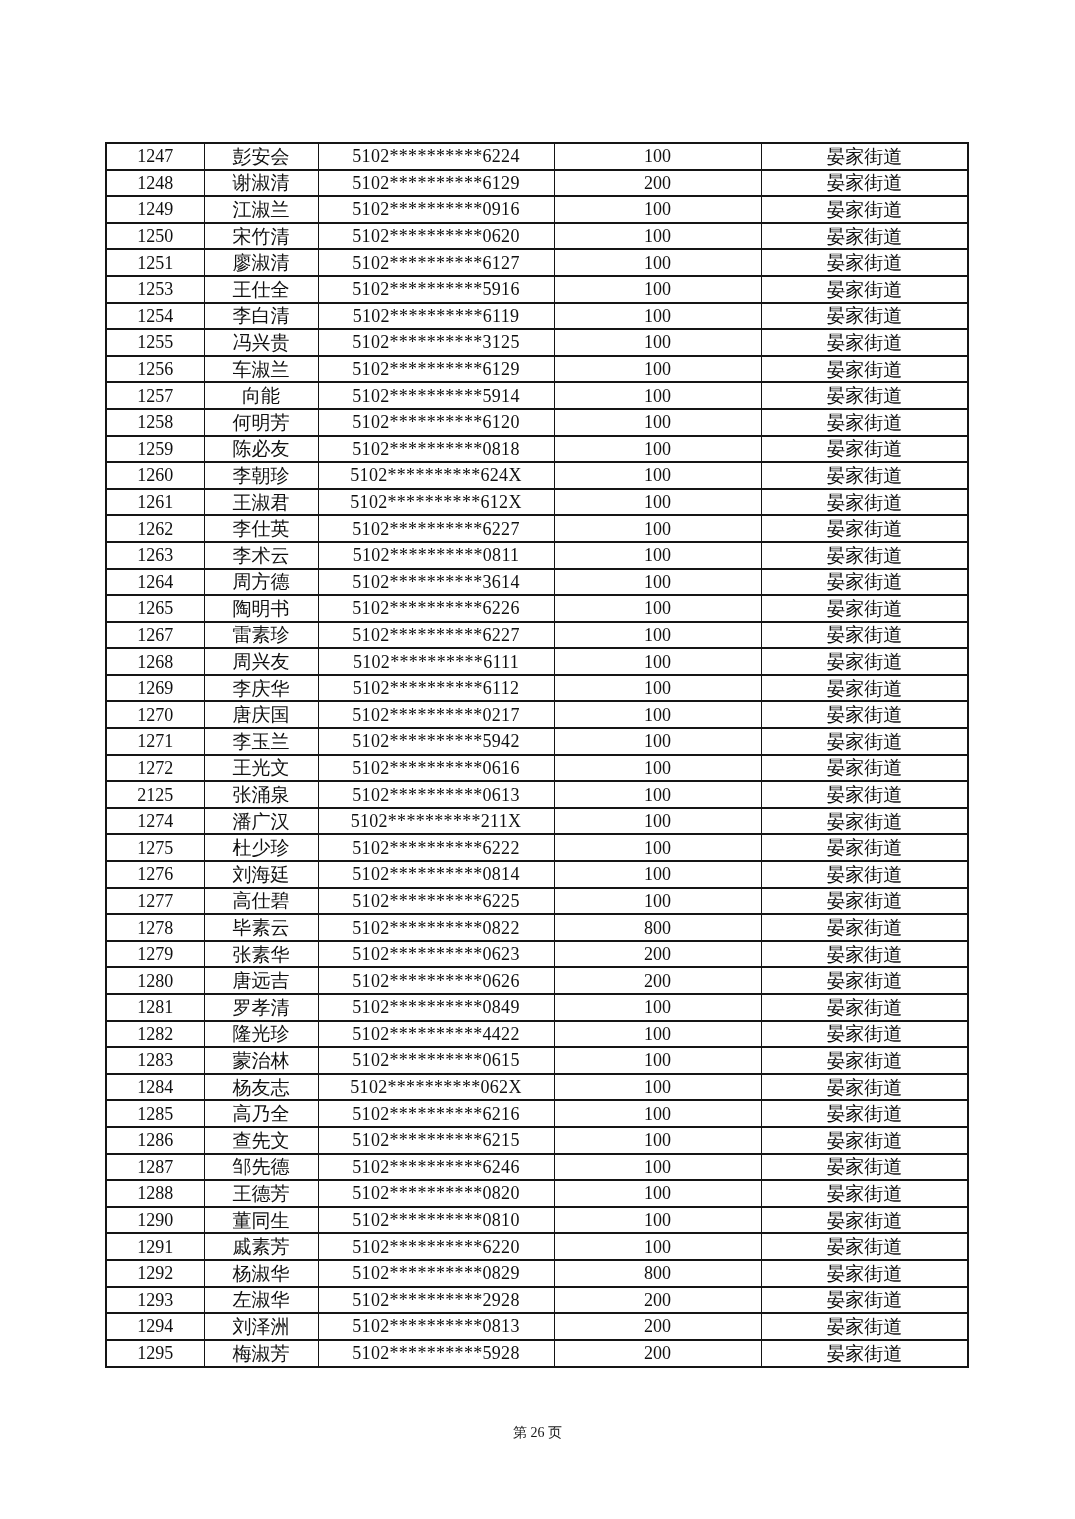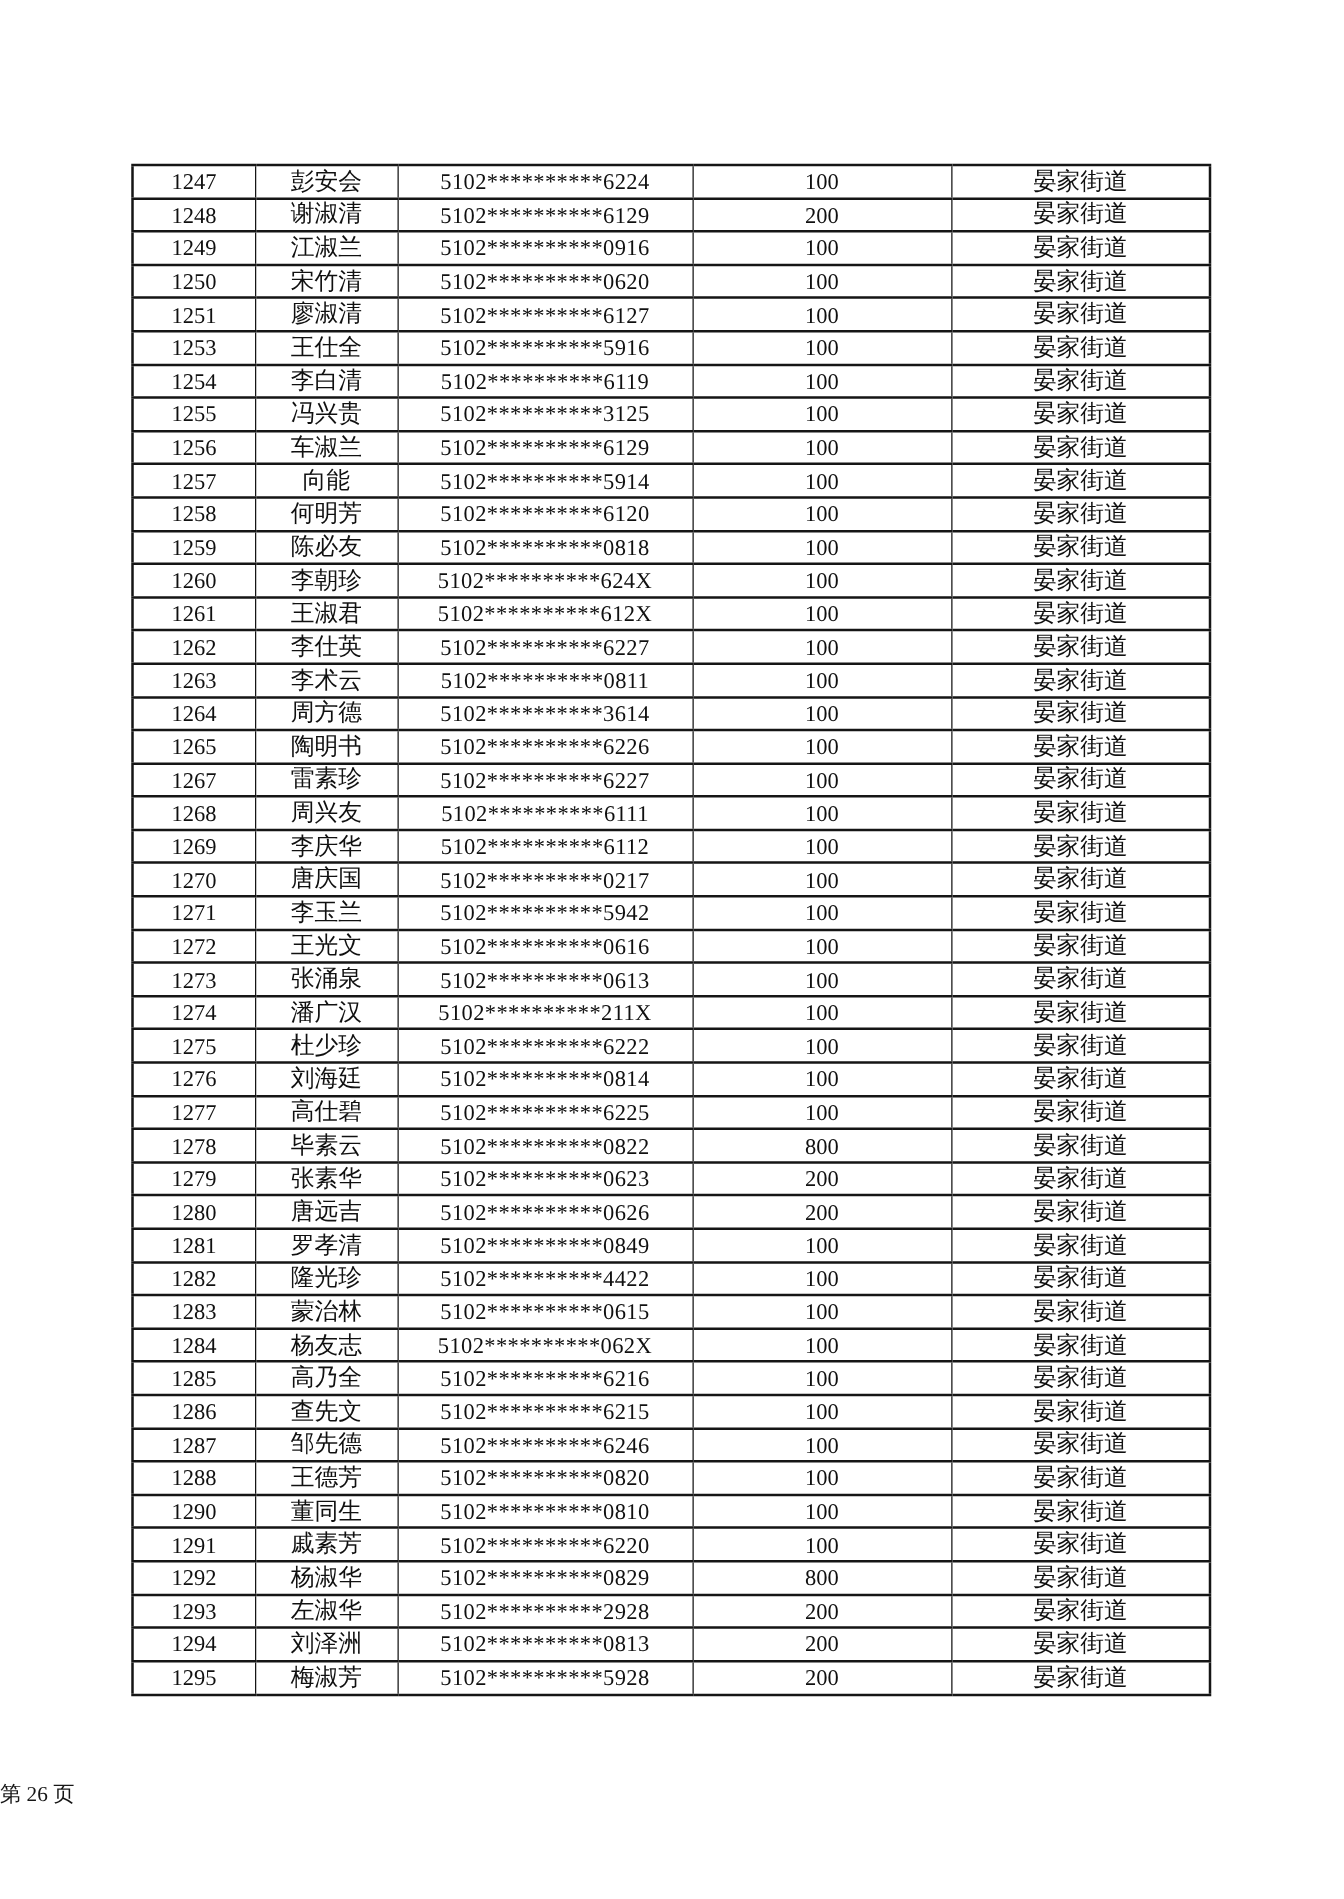--- a/index.html
+++ b/index.html
@@ -12,21 +12,21 @@
     width: 1075px;
     height: 1519px;
     background: #ffffff;
     font-family: "Liberation Serif", "DejaVu Serif", serif;
     color: #101010;
     overflow: hidden;
   }
   table.roster {
     position: absolute;
     left: 105px;
-    top: 131px;
+    top: 142px;
     width: 862px;
     height: 1226px;
     border-collapse: collapse;
     table-layout: fixed;
     border: 2px solid #151515;
   }
   table.roster td {
     border-left: 1px solid #151515;
     border-right: 1px solid #151515;
     border-top: 2px solid #151515;
@@ -44,22 +44,22 @@
     font-size: 19px;
   }
   table.roster td.cell-id {
     letter-spacing: 0.3px;
   }
   .footer {
     position: absolute;
     left: 0;
     top: 1424px;
     width: 100%;
-    text-align: left;
-    font-size: 17px;
+    text-align: center;
+    font-size: 14px;
     color: #161616;
   }
 </style>
 </head>
 <body>
 
 <div class="page">
 
   <table class="roster">
     <colgroup>
@@ -232,21 +232,21 @@
           <td class="cell-district">晏家街道</td>
         </tr>
         <tr>
           <td class="cell-no">1272</td>
           <td class="cell-name">王光文</td>
           <td class="cell-id">5102**********0616</td>
           <td class="cell-amount">100</td>
           <td class="cell-district">晏家街道</td>
         </tr>
         <tr>
-          <td class="cell-no">1273</td>
+          <td class="cell-no">2125</td>
           <td class="cell-name">张涌泉</td>
           <td class="cell-id">5102**********0613</td>
           <td class="cell-amount">100</td>
           <td class="cell-district">晏家街道</td>
         </tr>
         <tr>
           <td class="cell-no">1274</td>
           <td class="cell-name">潘广汉</td>
           <td class="cell-id">5102**********211X</td>
           <td class="cell-amount">100</td>

